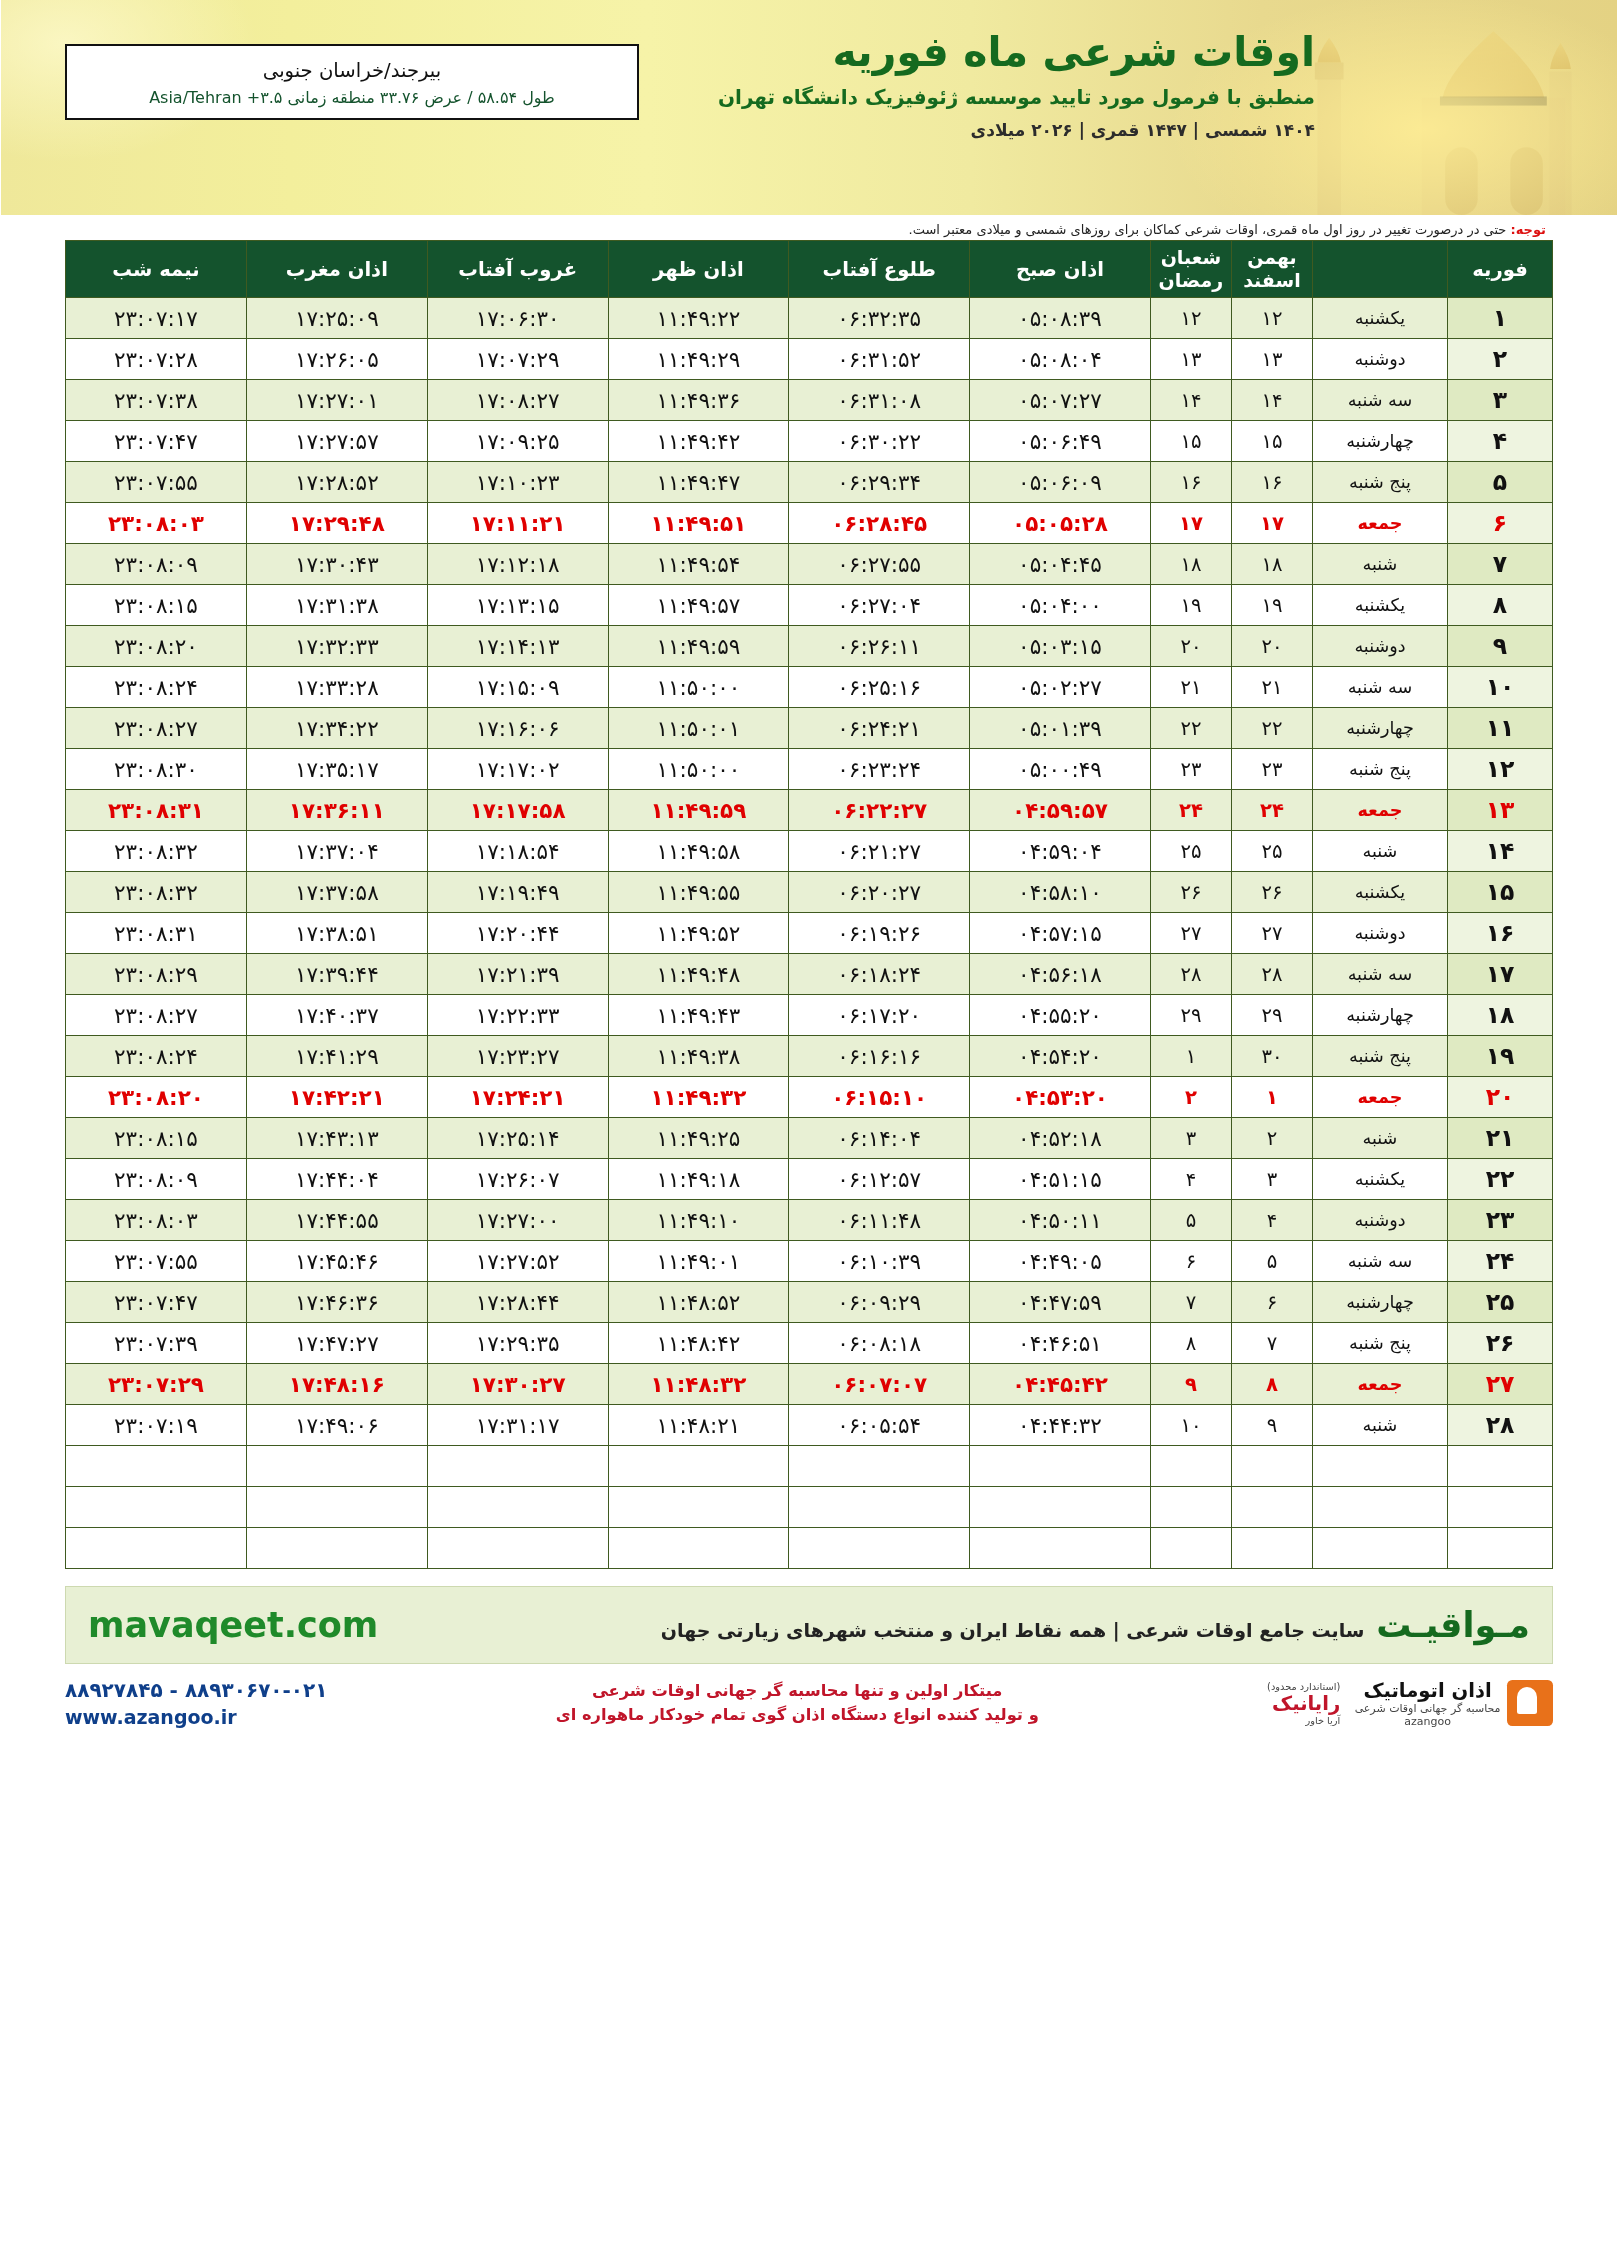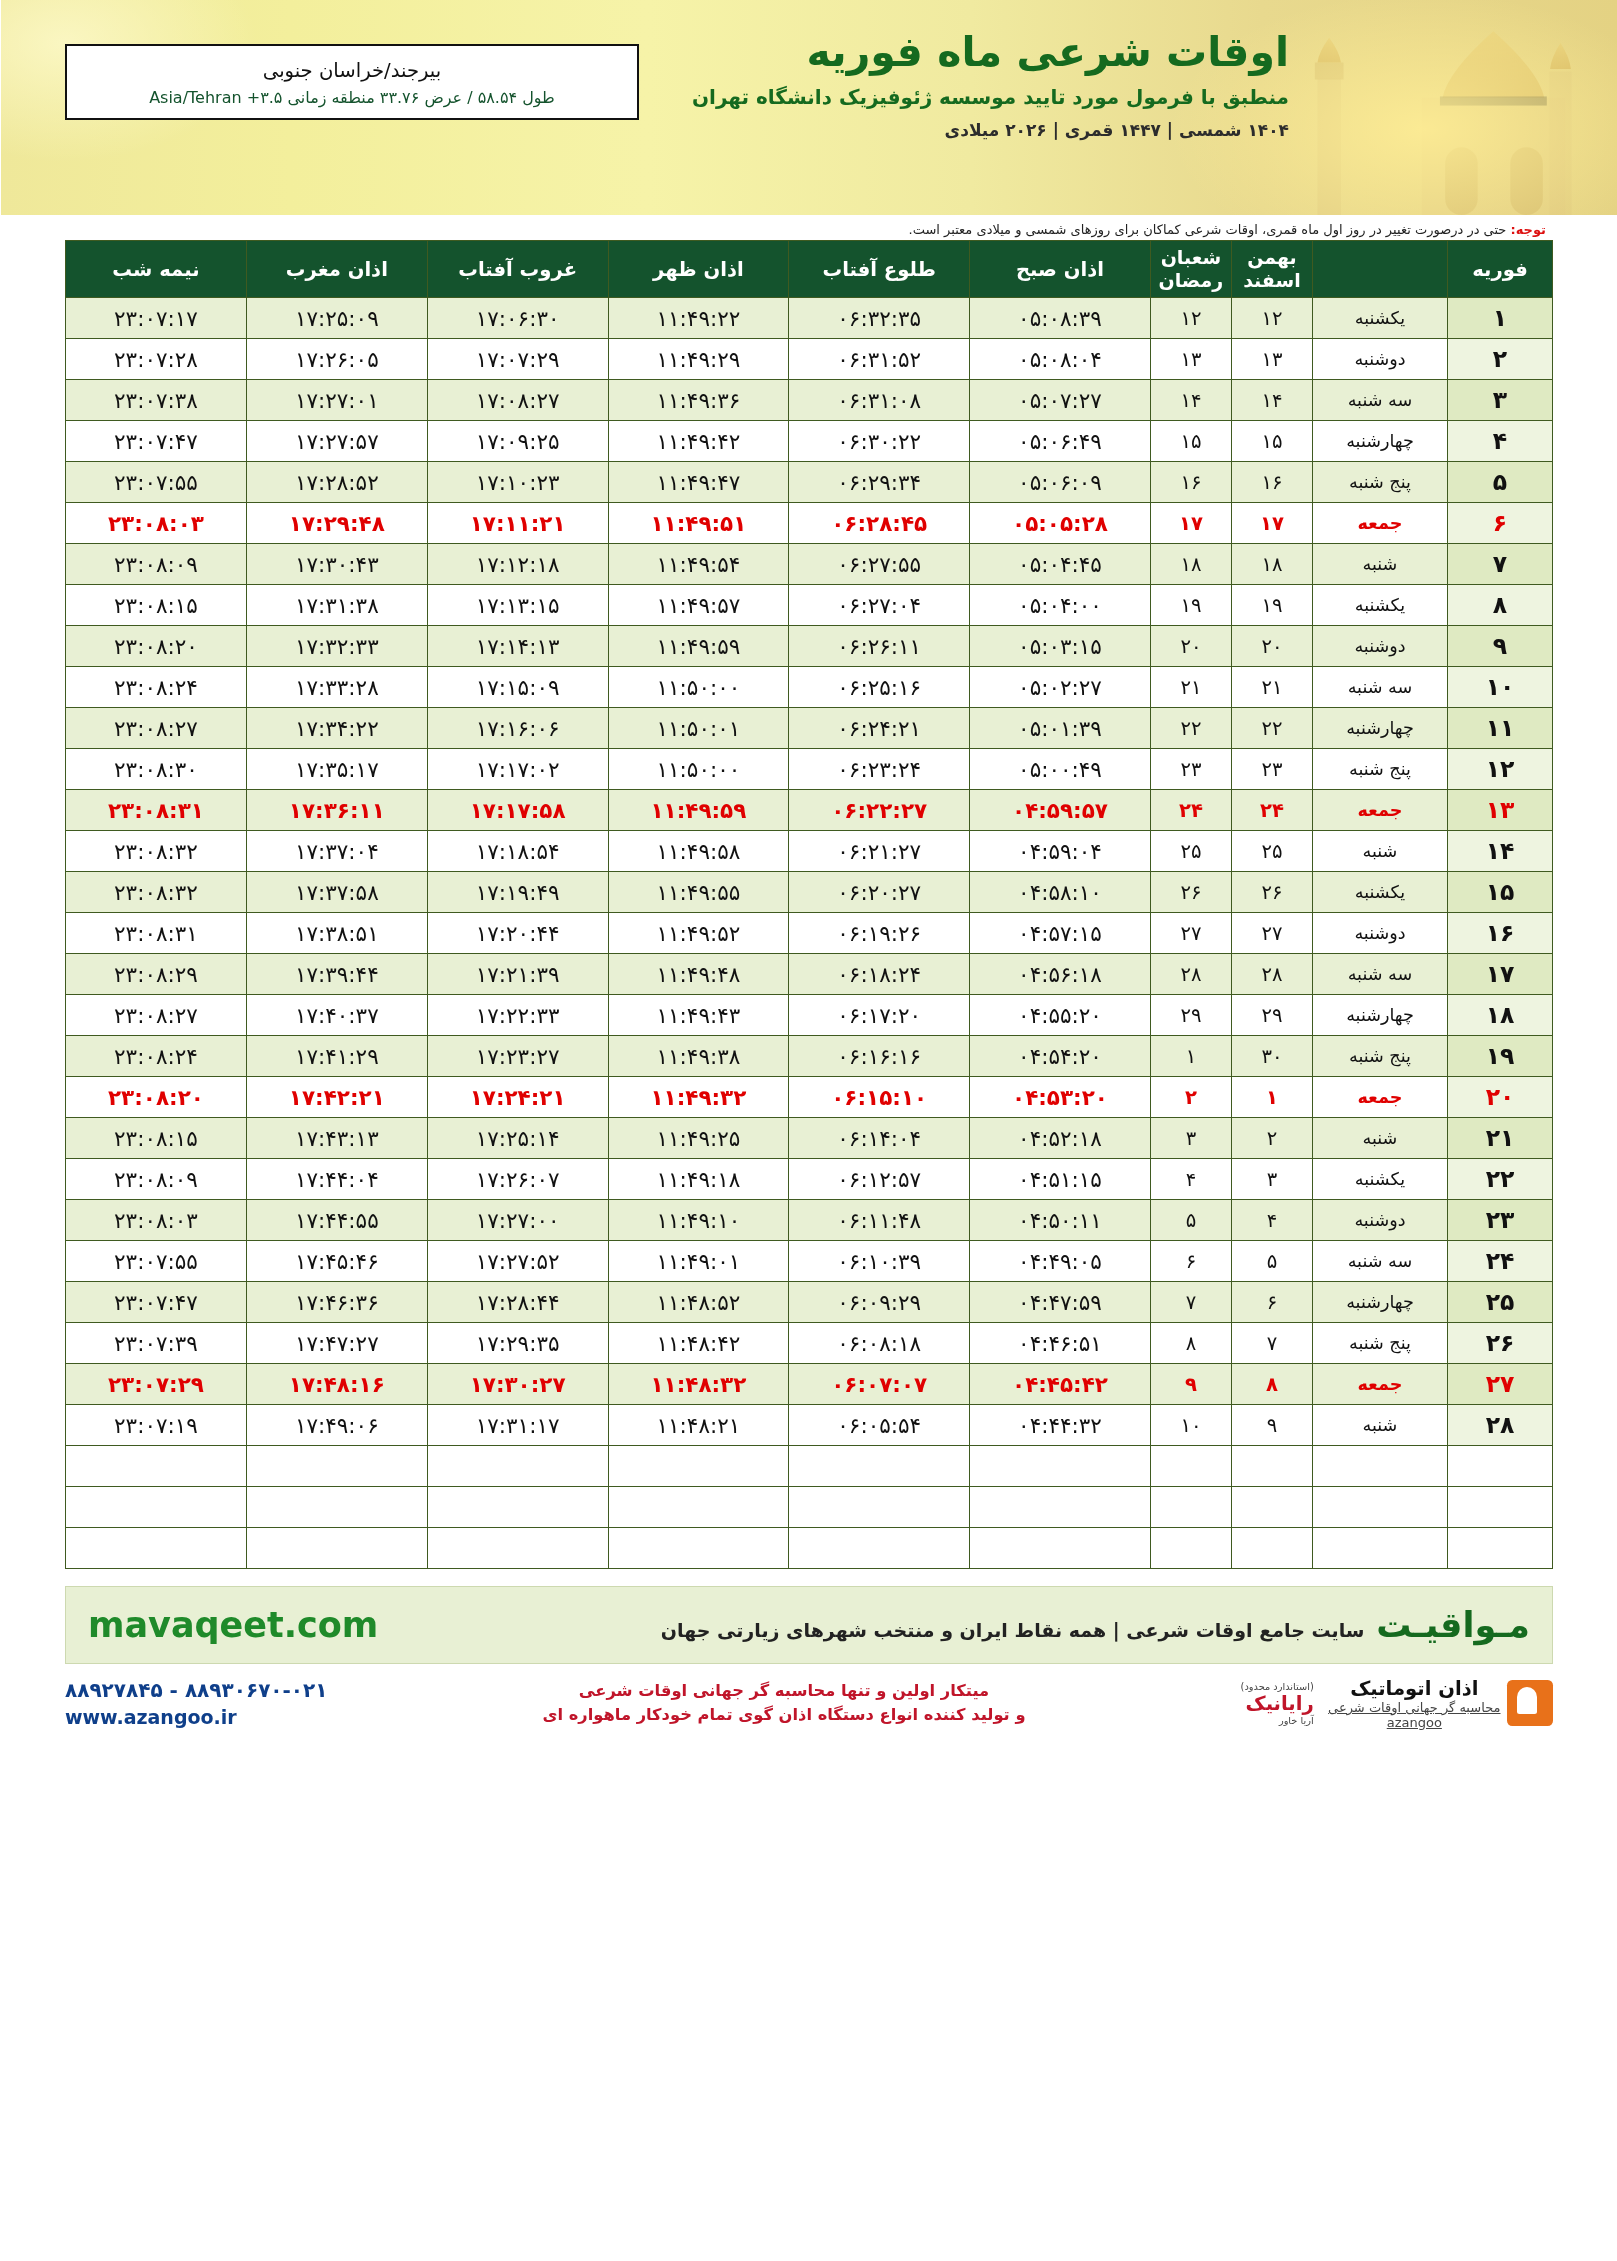--- a/index.html
+++ b/index.html
@@ -34,21 +34,21 @@
   .mosque {
     position: absolute;
     right: 19.6px;
     top: 0;
     width: 307px;
     height: 215px;
     opacity: .55;
   }
   .header-titles {
     position: absolute;
-    right: 329px;
+    right: 303px;
     top: 30px;
     text-align: right;
     z-index: 3;
   }
   .title-main {
     font-size: 41px;
     font-weight: bold;
     color: #156a1f;
     letter-spacing: 0;
     line-height: 1.1;
@@ -224,21 +224,21 @@
   .azan-mark::before {
     content: "";
     position: absolute;
     left: 10.4px; top: 6.5px;
     width: 19.6px; height: 27px;
     background: #fff;
     border-radius: 10.4px 10.4px 2.6px 2.6px;
   }
   .azan-text { text-align: center; }
   .azan-text .l1 { font-size: 19.6px; font-weight: bold; color: #111; }
-  .azan-text .l2 { font-size: 13px; color: #444; text-decoration: underline; }
+  .azan-text .l2 { font-size: 11px; color: #444; }
   .brand-rayaneh { text-align: right; }
   .brand-rayaneh .l1 { font-size: 19.6px; font-weight: bold; color: #c0152a; }
   .brand-rayaneh .l2 { font-size: 9.8px; color: #444; }
 
   .footer-center {
     text-align: center;
     color: #c0152a;
     font-size: 16.3px;
     font-weight: bold;
     line-height: 1.5;

